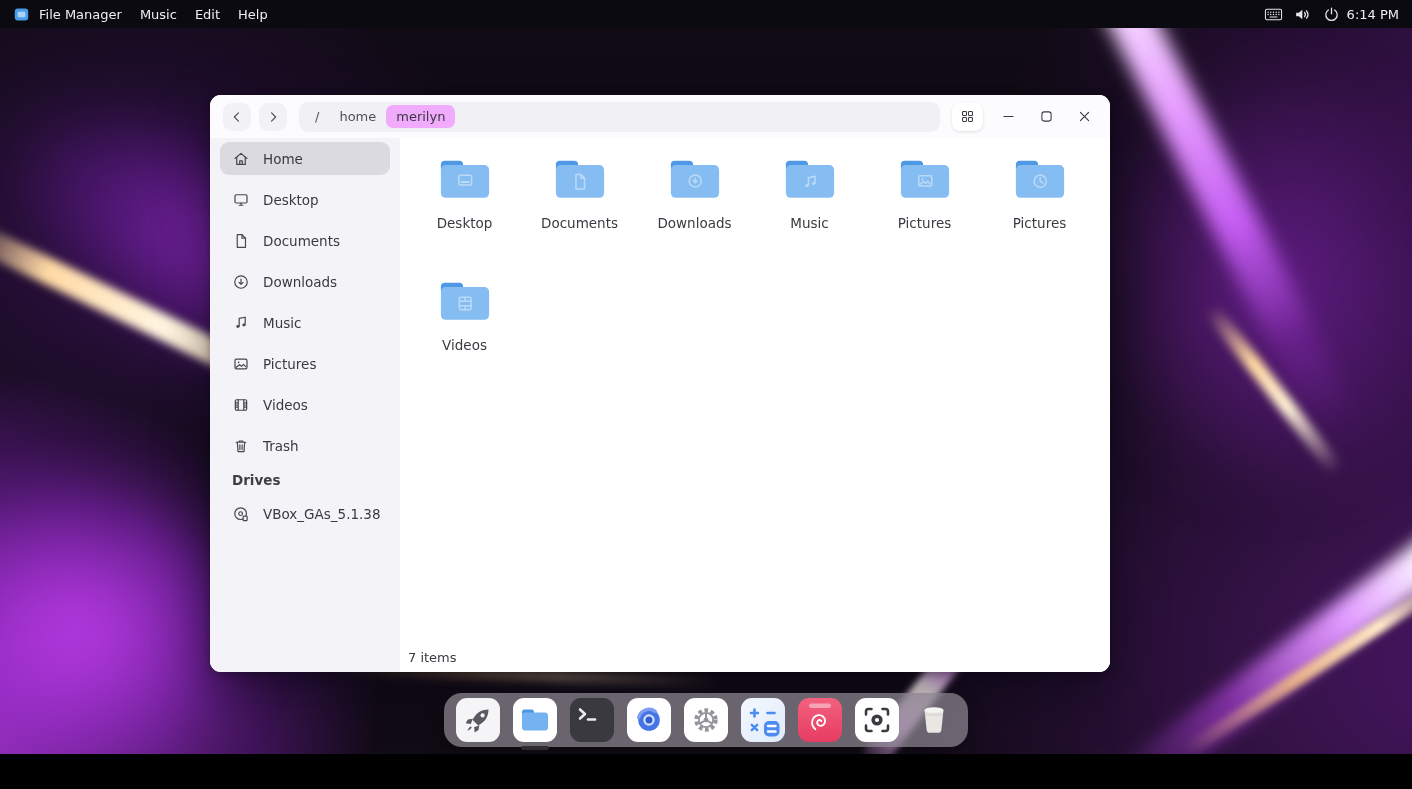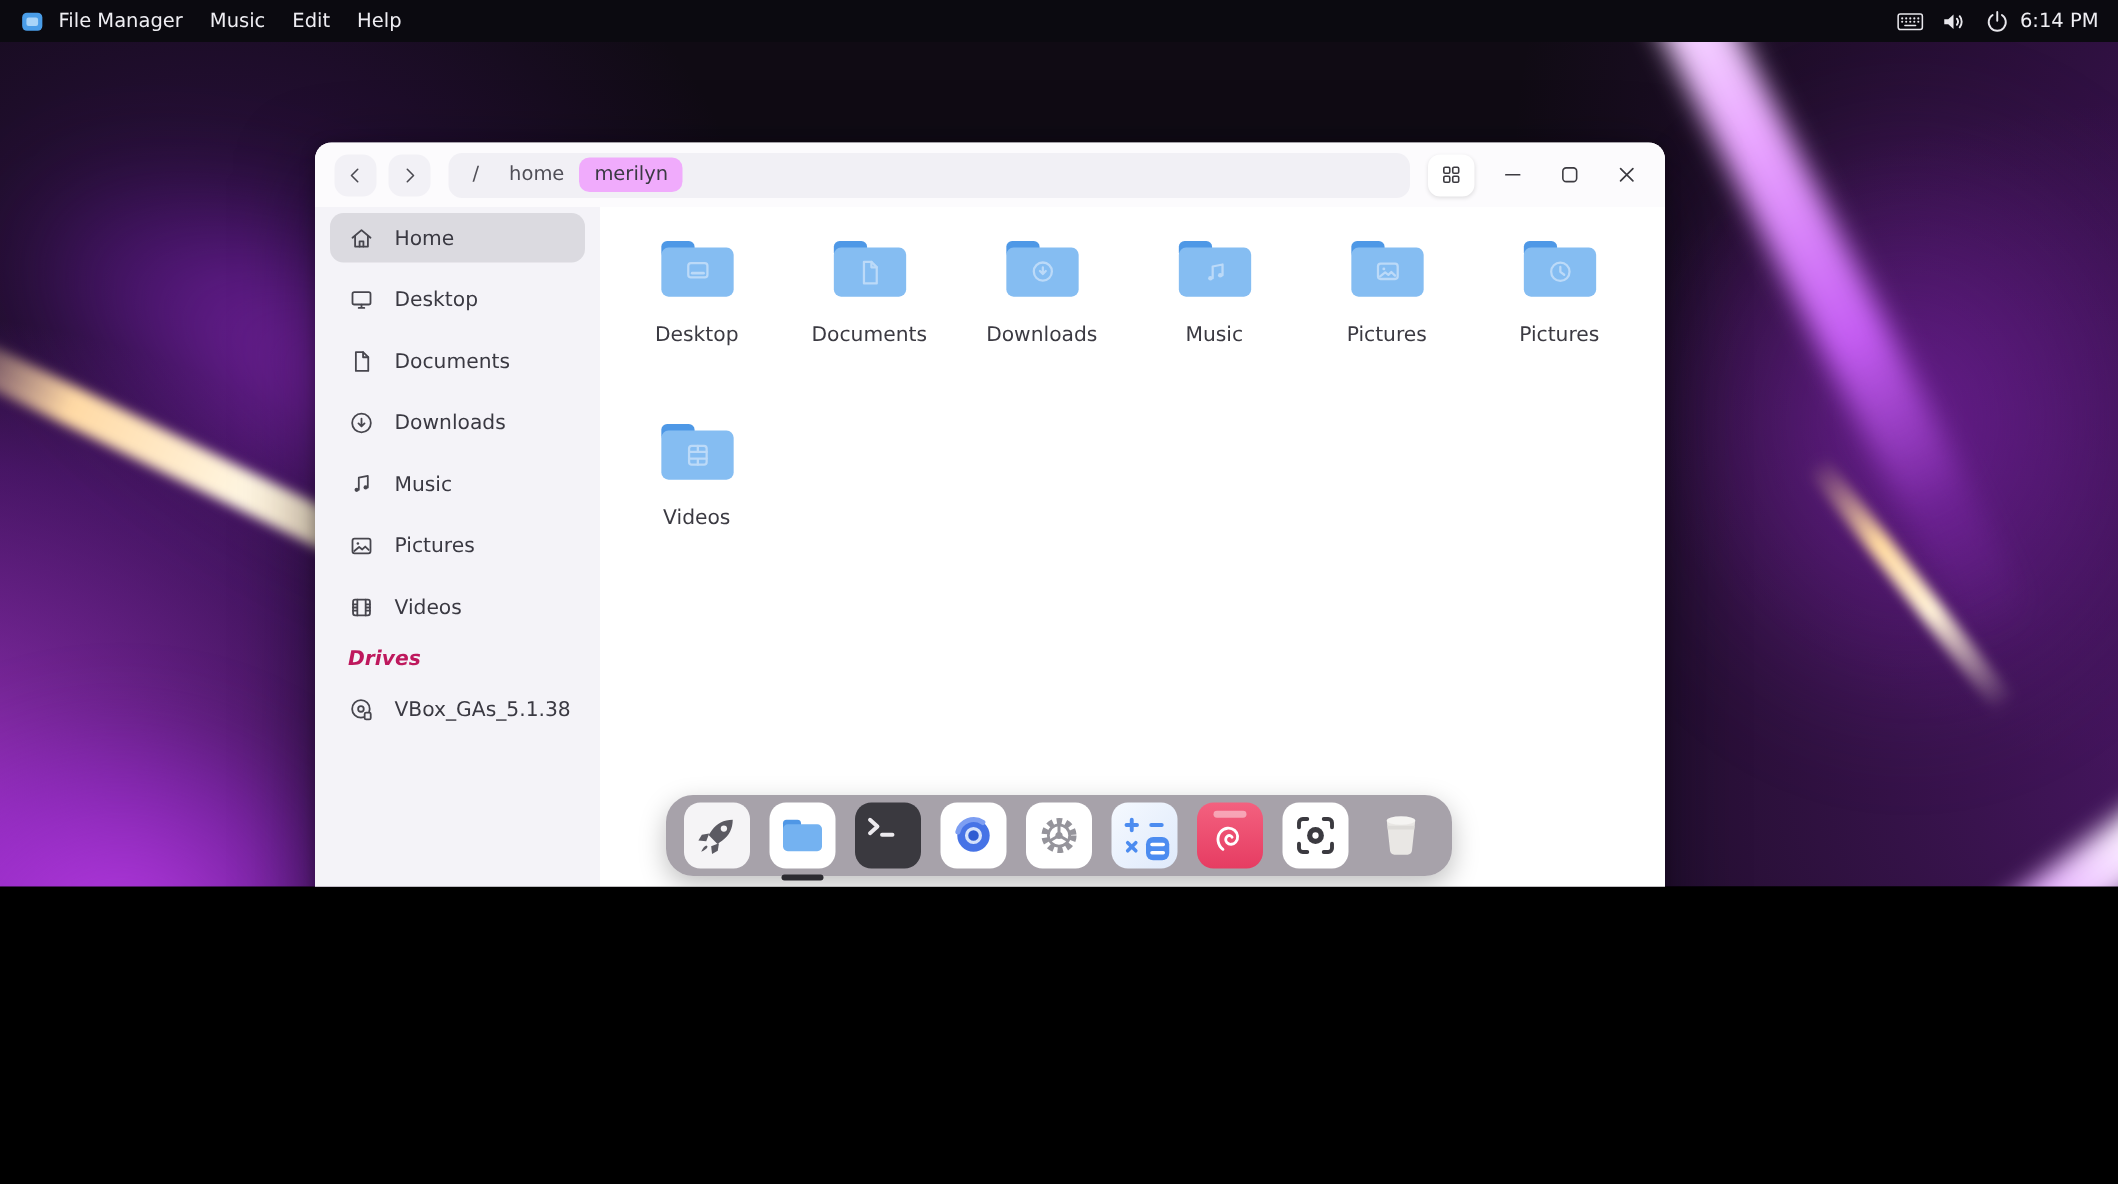--- a/index.html
+++ b/index.html
@@ -1,18 +1,18 @@
 <!DOCTYPE html>
 <html><head>
 <meta charset="utf-8">
 <style>
   * { box-sizing: border-box; margin: 0; padding: 0; }
   html,body { width:1412px; height:789px; background:#000; }
   .screen {
-    position:relative; width:1412px; height:591px; overflow:hidden;
+    position:relative; width:1412px; height:754px; overflow:hidden;
     font-family:"DejaVu Sans","Liberation Sans",sans-serif;
     -webkit-font-smoothing:antialiased;
   }
 
   
   .wallpaper {
     position:absolute; inset:0; z-index:0;
     background:
       radial-gradient(620px 480px at -6% 96%, rgba(196,62,242,.85), rgba(140,35,200,.38) 55%, transparent 75%),
       radial-gradient(900px 700px at 104% 88%, rgba(140,35,195,.45), transparent 65%),
@@ -93,21 +93,21 @@
 
   
   .sidebar { width:190px; flex:0 0 190px; background:#f4f3f8; padding:4px 10px 0 10px; overflow:hidden; }
   .sb-item {
     height:33px; border-radius:9px; display:flex; align-items:center; gap:13px;
     padding:0 0 0 12px; margin-bottom:8px; font-size:13.5px; color:#3a3942; cursor:pointer;
   }
   .sb-item.selected { background:#dbdae0; }
   .sb-icon { width:18px; height:18px; display:inline-flex; color:#47464e; flex:0 0 18px; }
   .sb-icon svg { width:100%; height:100%; }
-  .sb-header { margin:10px 0 9px 12px; font-size:13.5px; font-weight:bold; color:#be185d;font-style:italic; }
+  .sb-header { margin:10px 0 9px 12px; font-size:13.5px; font-weight:bold; color:#404040; }
 
   
   .content { flex:1; position:relative; background:#fff; padding:18px 0 0 7px; }
   .folder-grid { display:grid; grid-template-columns:repeat(6,115px); grid-auto-rows:122px; }
   .folder-cell { display:flex; flex-direction:column; align-items:center; cursor:pointer; }
   .folder-cell svg.folder-svg { width:54px; height:46px; display:block; }
   .folder-label { margin-top:13px; font-size:13.5px; color:#3b3a42; }
   .statusbar { position:absolute; left:8px; bottom:7px; font-size:13px; color:#3b3a42; }
 
   
@@ -306,20 +306,30 @@
             </div>
             <div class="sb-item">
               <span class="sb-icon" style="display: inline-flex;">
                 <svg viewBox="0 0 24 24" fill="none" stroke="currentColor" stroke-width="1.6" stroke-linecap="round" stroke-linejoin="round">
                   <rect x="4.5" y="5" width="15" height="14" rx="1.8"></rect>
                   <path d="M8.3 5v14M15.7 5v14M4.5 9.2h3.8M4.5 12h3.8M4.5 14.8h3.8M15.7 9.2h3.8M15.7 12h3.8M15.7 14.8h3.8"></path>
                 </svg>
               </span>
               <span>Videos</span>
             </div>
+            <div class="sb-item">
+              <span class="sb-icon" style="display: inline-flex;">
+                <svg viewBox="0 0 24 24" fill="none" stroke="currentColor" stroke-width="1.6" stroke-linecap="round" stroke-linejoin="round">
+                  <path d="M5.5 7h13M9.6 7V5.3h4.8V7"></path>
+                  <path d="M7.1 7l.9 12.4h8l.9-12.4"></path>
+                  <path d="M10.5 10.3v6.4M13.5 10.3v6.4"></path>
+                </svg>
+              </span>
+              <span>Trash</span>
+            </div>
           </div>
         <div class="sb-header">Drives</div>
         <div class="sb-drives">
             <div class="sb-item">
               <span class="sb-icon" style="display: inline-flex;">
                 <svg viewBox="0 0 24 24" fill="none" stroke="currentColor" stroke-width="1.6" stroke-linecap="round" stroke-linejoin="round">
                   <circle cx="11.5" cy="11.5" r="7.8"></circle>
                   <circle cx="11.5" cy="11.5" r="2.5"></circle>
                   <rect x="14.8" y="14.8" width="5.4" height="6" rx="1.3" fill="#f4f3f8"></rect>
                 </svg>

